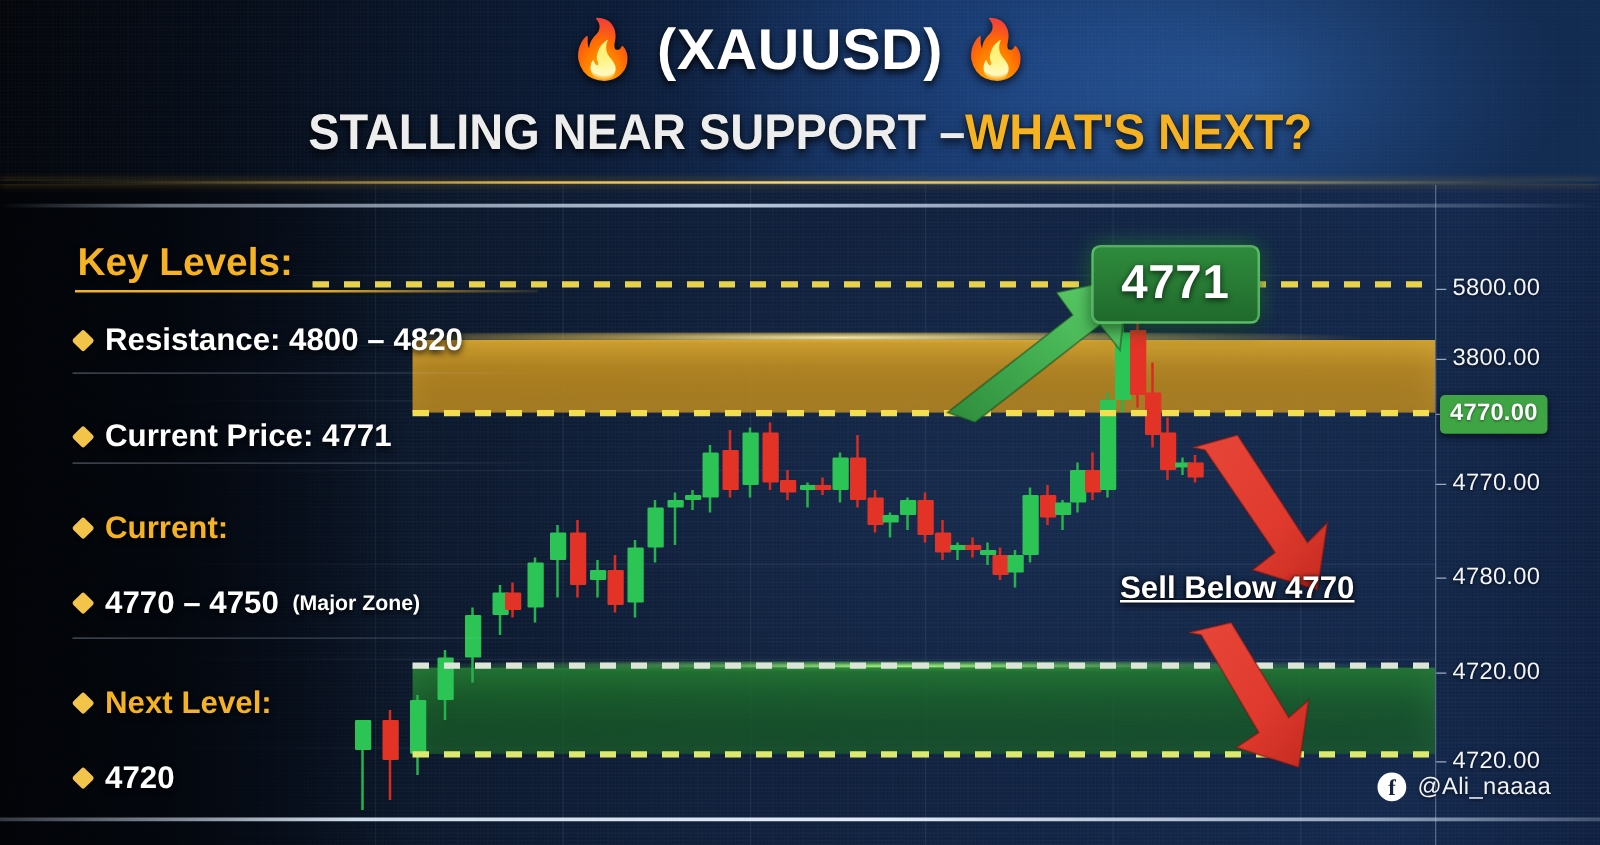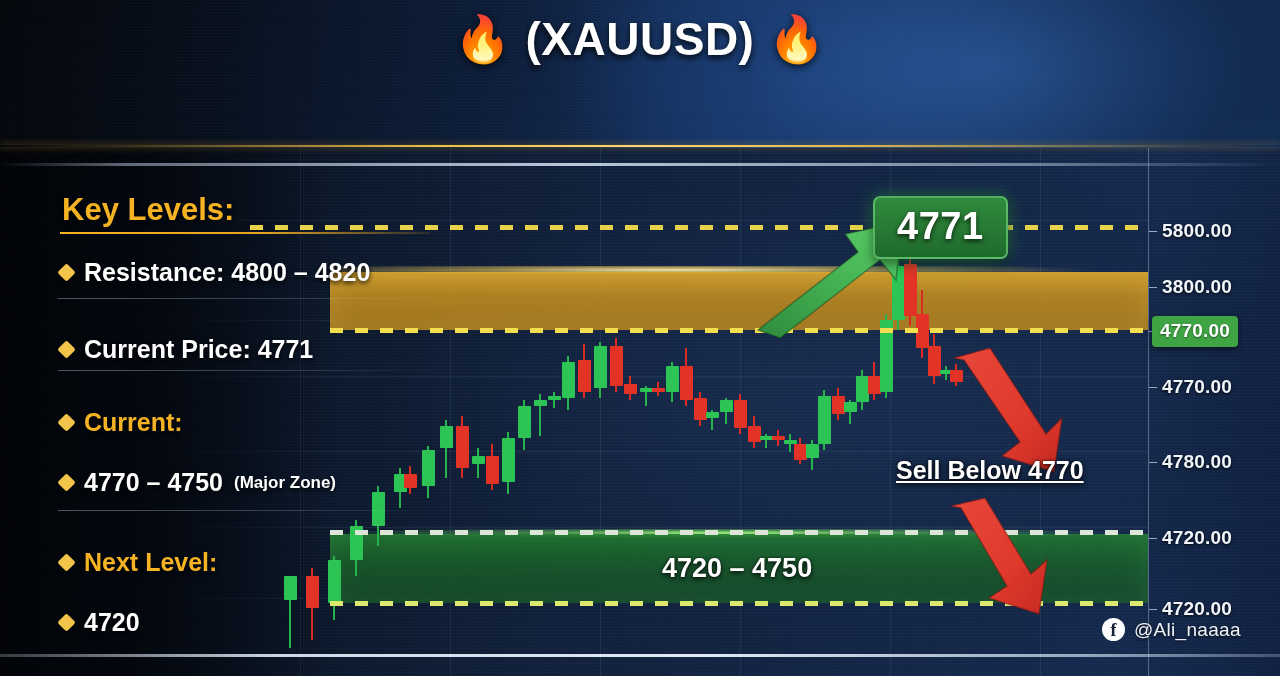--- a/index.html
+++ b/index.html
@@ -94,21 +94,21 @@
     z-index:9;
   }
 
   
   .gridline{ position:absolute; left:0; width:1148px; height:1px; background:rgba(150,175,210,.11); z-index:1; }
   .vgrid{ position:absolute; top:0; width:1px; height:528px; background:rgba(150,175,210,.10); z-index:1; }
 
   
   .axis-div{ position:absolute; left:1148px; top:0; width:1px; height:528px; background:rgba(175,195,222,.42); z-index:6; }
   .axis-lab{
-    position:absolute; left:1162px; color:#F2F6FB; font-size:19px; font-weight:700;
+    position:absolute; left:1162px; color:#F2F6FB; font-size:19px; font-weight:400;
     letter-spacing:.2px; text-shadow:0 1px 3px rgba(0,0,0,.85); z-index:7; white-space:nowrap;
   }
   .axis-tick{ position:absolute; left:1149px; width:8px; height:1px; background:rgba(200,215,235,.75); z-index:7; }
   .axis-lab.badge{
     left:1152px; background:#3FA544; color:#fff; font-weight:bold; padding:4px 8px 5px 8px;
     border-radius:4px; box-shadow:0 2px 6px rgba(0,0,0,.55); text-shadow:0 1px 2px rgba(0,0,0,.5);
   }
 
   
   .zone-gold{
@@ -227,20 +227,24 @@
 <div id="stage">
 
   <div class="header">
     <div class="hdr-noise"></div>
     <div class="hdr-vignette"></div>
   </div>
   <div class="title-row">
     <span class="fire">🔥</span>
     <span class="t-white">(XAUUSD)</span>
     <span class="fire">🔥</span>
+  </div>
+  <div class="sub-row">
+    <span class="sub-white">STALLING NEAR SUPPORT – </span>
+    <span class="sub-gold">WHAT'S NEXT?</span>
   </div>
   <div class="hdr-gold-line"></div>
   <div class="hdr-grey-line"></div>
 
   <div class="body-area">
     <div class="body-noise"></div>
 
     <div id="grid-layer">
         <div class="gridline" style="top: 72px;"></div>
         <div class="gridline" style="top: 128px;"></div>
@@ -453,21 +457,20 @@
         </div>
       </div>
 
     <div id="dash-layer">
         <div class="dash" style="--dc: #E8D24A; left: 250px; width: 898px; top: 77px;"></div>
         <div class="dash" style="--dc: #F2DE4E; left: 330px; width: 818px; top: 180px;"></div>
         <div class="dash" style="--dc: #DDE4D8; left: 330px; width: 818px; top: 382px;"></div>
         <div class="dash" style="--dc: #DDE86E; left: 330px; width: 818px; top: 453px;"></div>
       </div>
 
-    <div class="zone-label green-l" style="left:662px; top:405px;">4720 – 4750</div>
 
     <svg class="arrow-svg" style="left:750px; top:60px;" width="180" height="130" viewBox="0 0 180 130">
       <defs>
         <linearGradient id="gA" x1="0" y1="1" x2="1" y2="0">
           <stop offset="0%" stop-color="#2E8B3C"></stop>
             <stop offset="55%" stop-color="#46B455"></stop>
             <stop offset="100%" stop-color="#62D16E"></stop>
         </linearGradient>
       </defs>
       <path d="M8,122 L108,44 L95,26 L152,14 L146,72 L130,52 L30,130 Z" fill="url(#gA)" stroke="rgba(20,70,28,.5)" stroke-width="1.5"></path>

